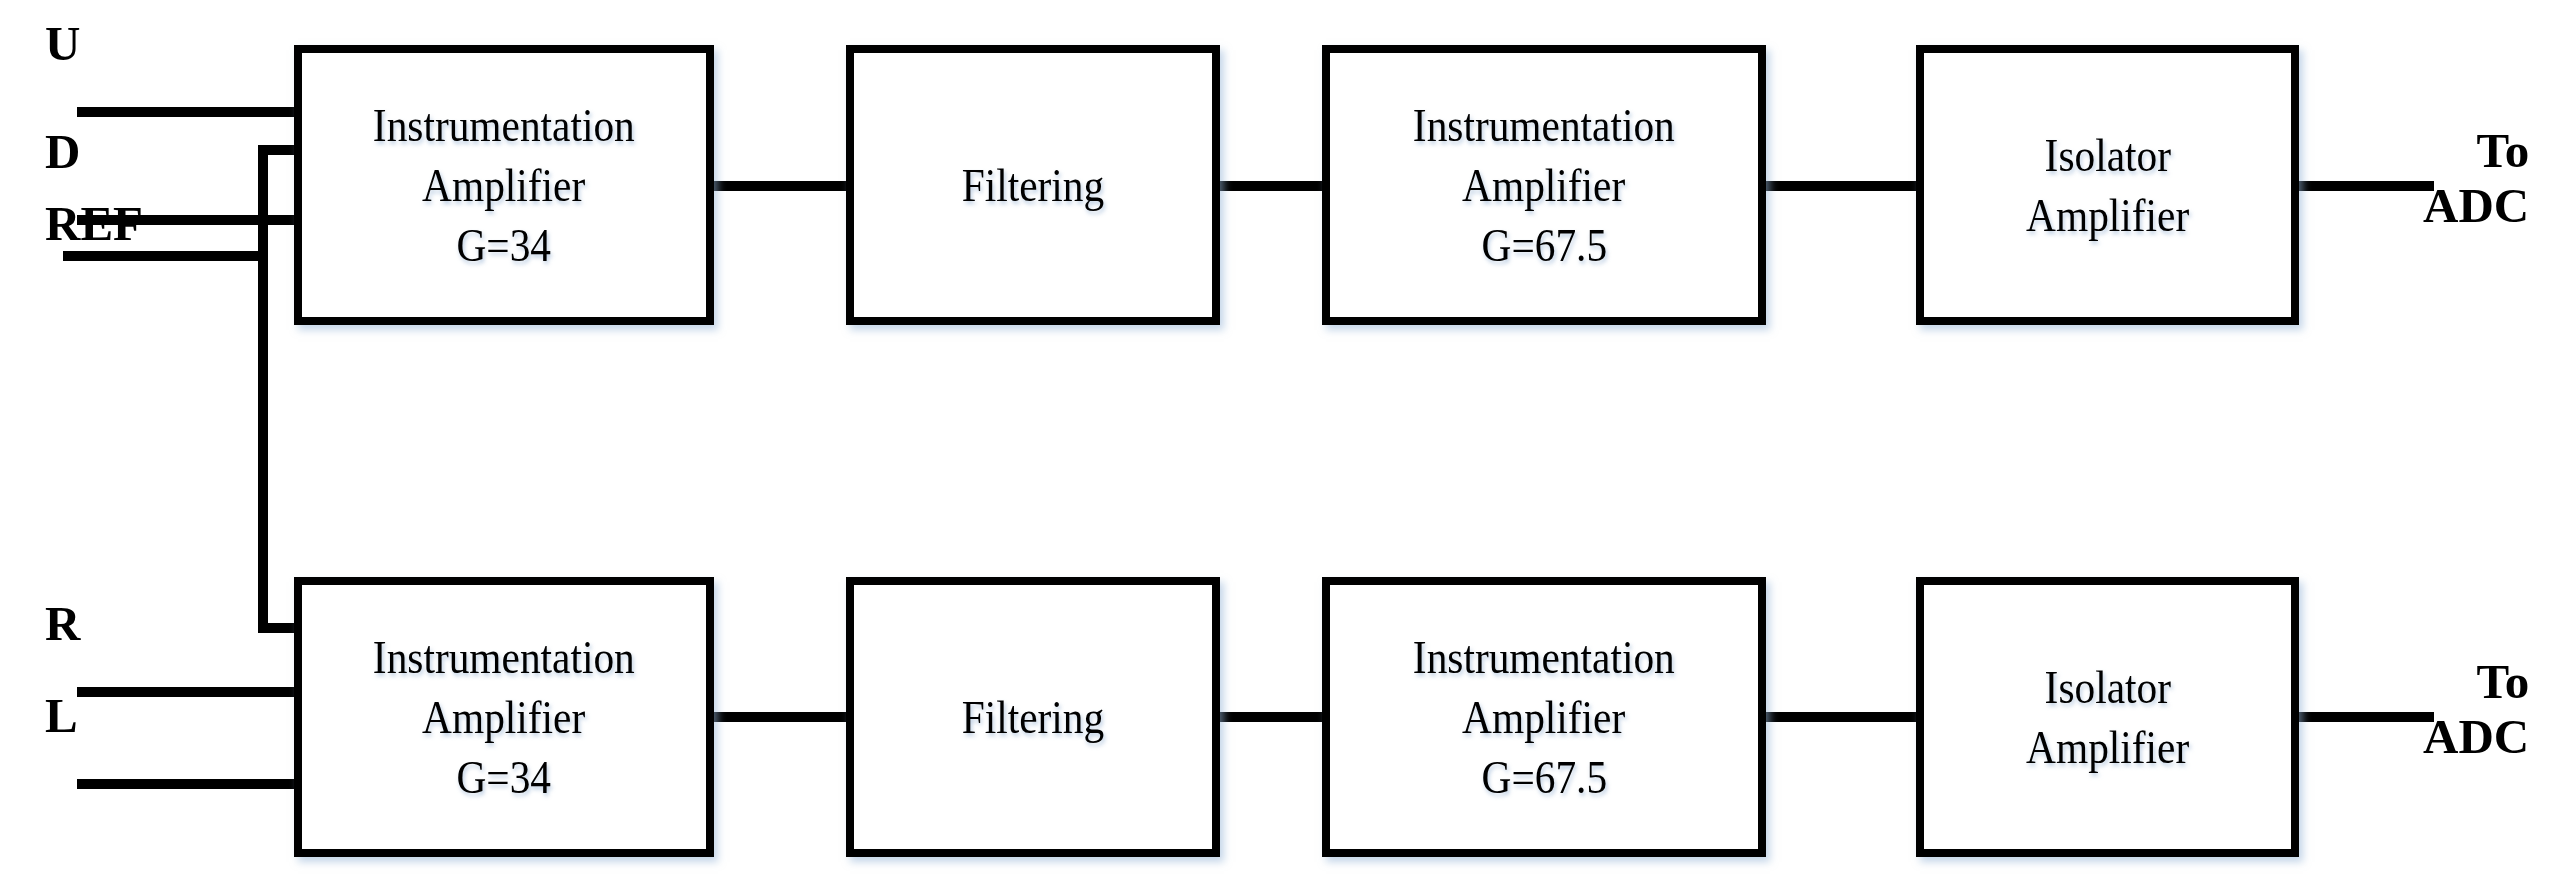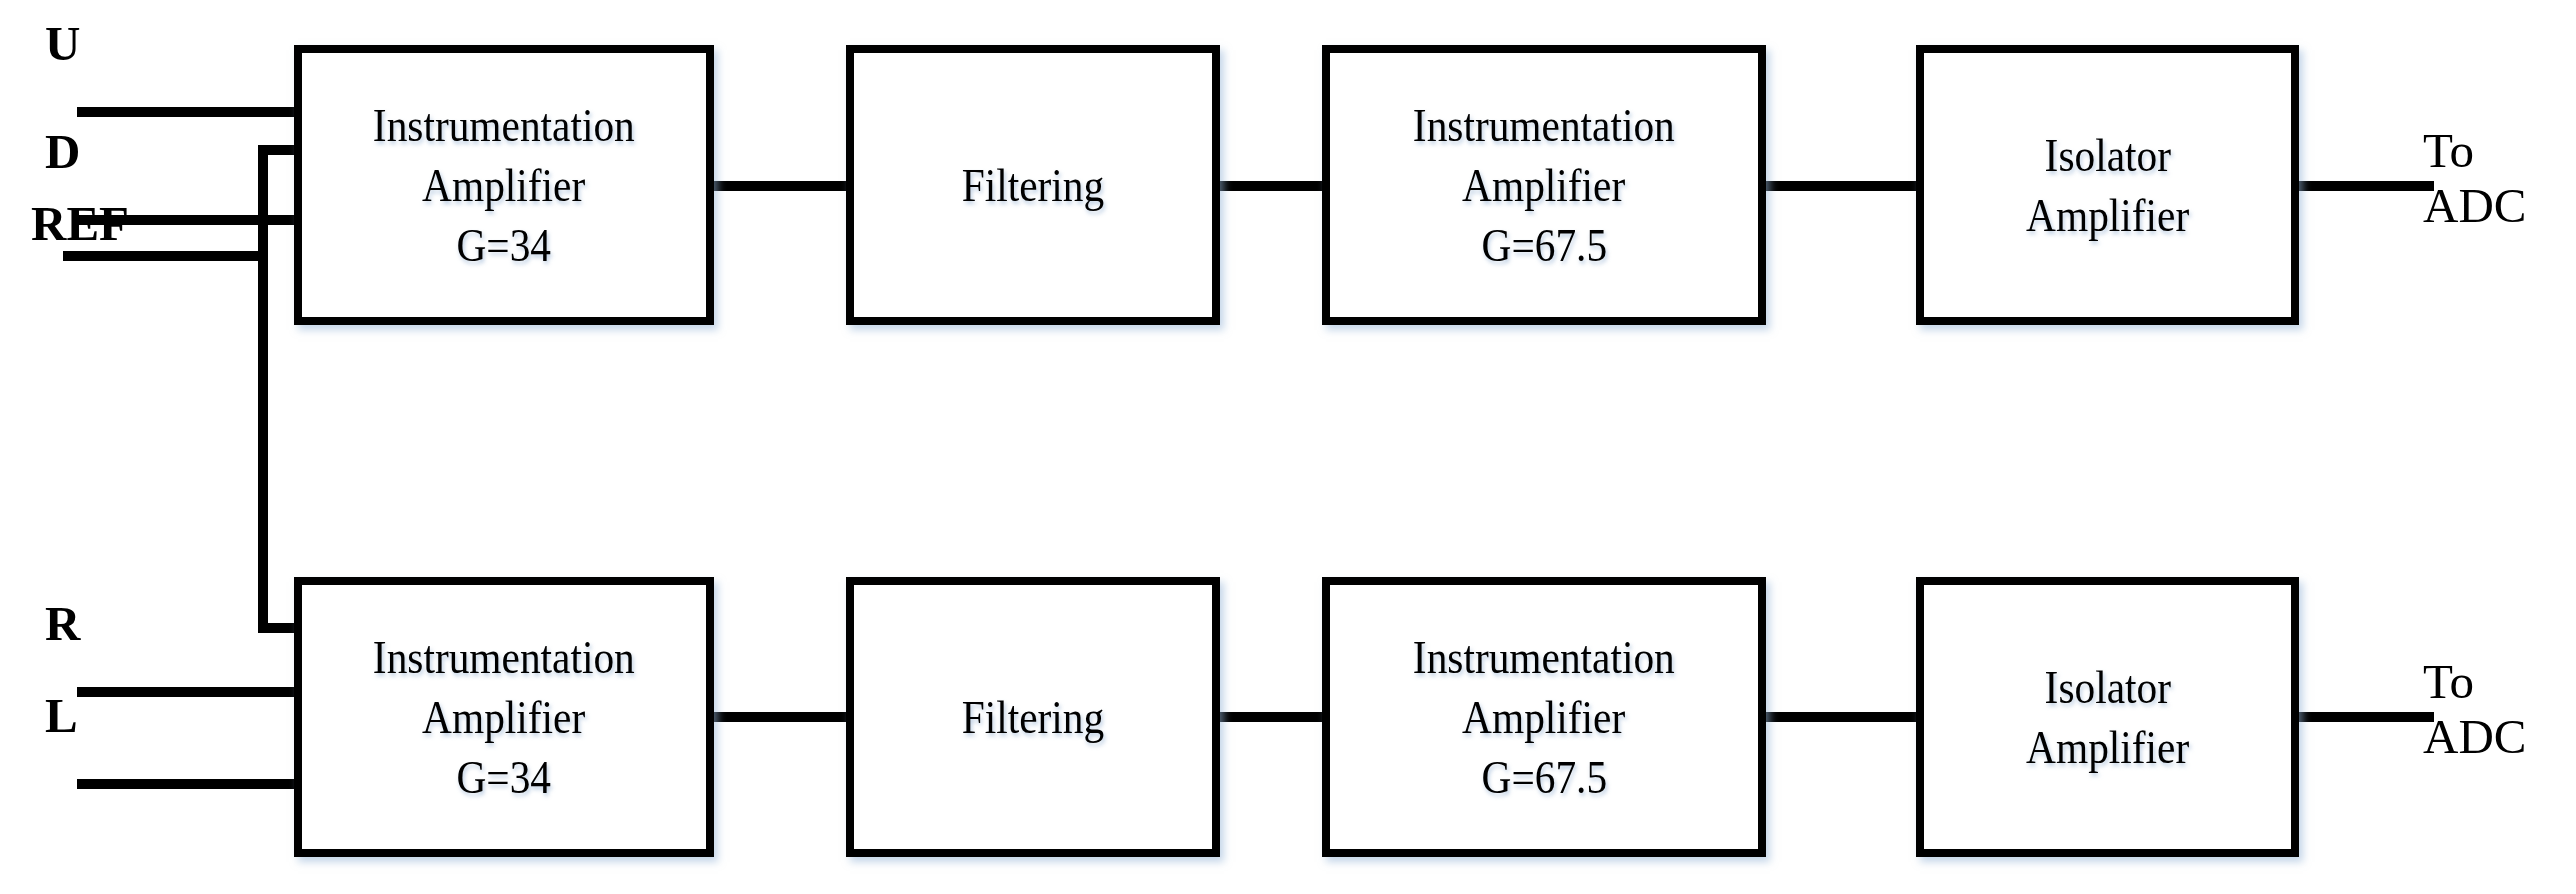--- a/index.html
+++ b/index.html
@@ -59,40 +59,40 @@
     font-size: 49px;
     font-weight: bold;
     line-height: 1.0;
     color: #000000;
     white-space: nowrap;
     z-index: 4;
   }
   .adc-label {
     position: absolute;
     font-size: 49px;
-    font-weight: normal;
+    font-weight: bold;
     line-height: 1.12;
     color: #000000;
-    text-align: left;
+    text-align: right;
     white-space: nowrap;
     z-index: 4;
   }
 </style>
 </head>
 <body>
 
 <div id="canvas">
 
   <div class="wire-h" style="left:77px; top:107px; width:222px;"></div>
   <div class="wire-h" style="left:77px; top:215px; width:222px;"></div>
 
   <div class="port-label" style="left:45px; top:19px;">U</div>
   <div class="port-label" style="left:45px; top:127px;">D</div>
 
-  <div class="port-label" style="left:31px; top:199px;">REF</div>
+  <div class="port-label" style="left:45px; top:199px;">REF</div>
   <div class="wire-h" style="left:63px; top:251px; width:204px;"></div>
   <div class="wire-v" style="left:258px; top:145px; height:488px;"></div>
   <div class="wire-h" style="left:258px; top:145px; width:44px;"></div>
   <div class="wire-h" style="left:258px; top:623px; width:44px;"></div>
 
   <div class="block" style="left:294px; top:45px; width:420px; height:280px;">
     <div class="block-line">Instrumentation</div>
     <div class="block-line">Amplifier</div>
     <div class="block-line">G=34</div>
   </div>

